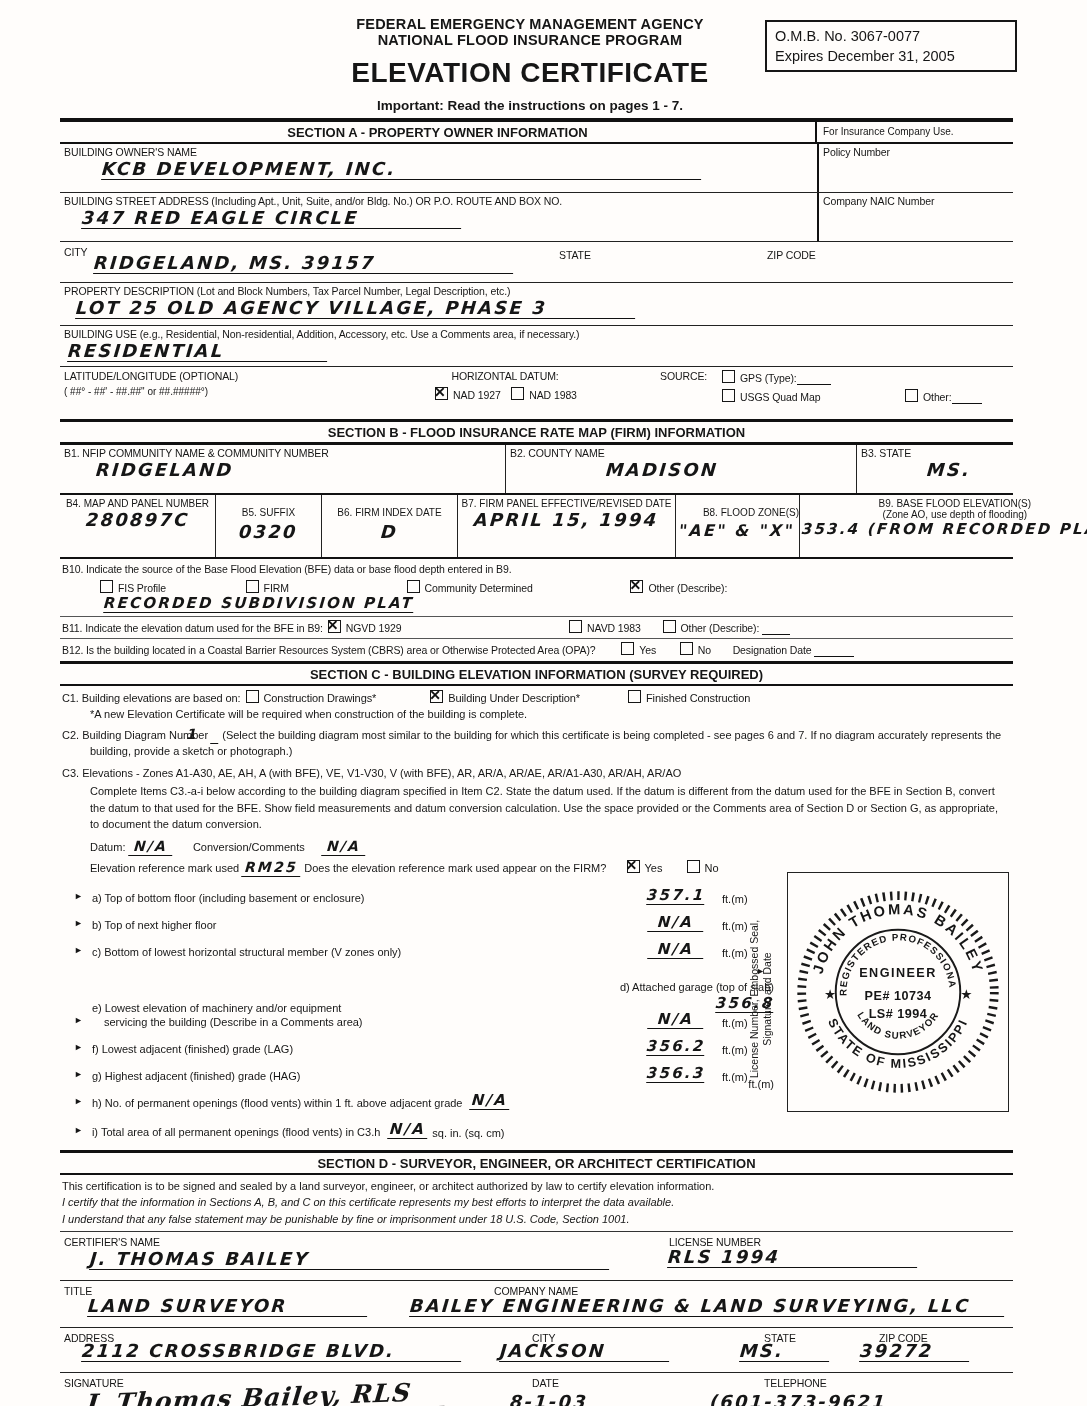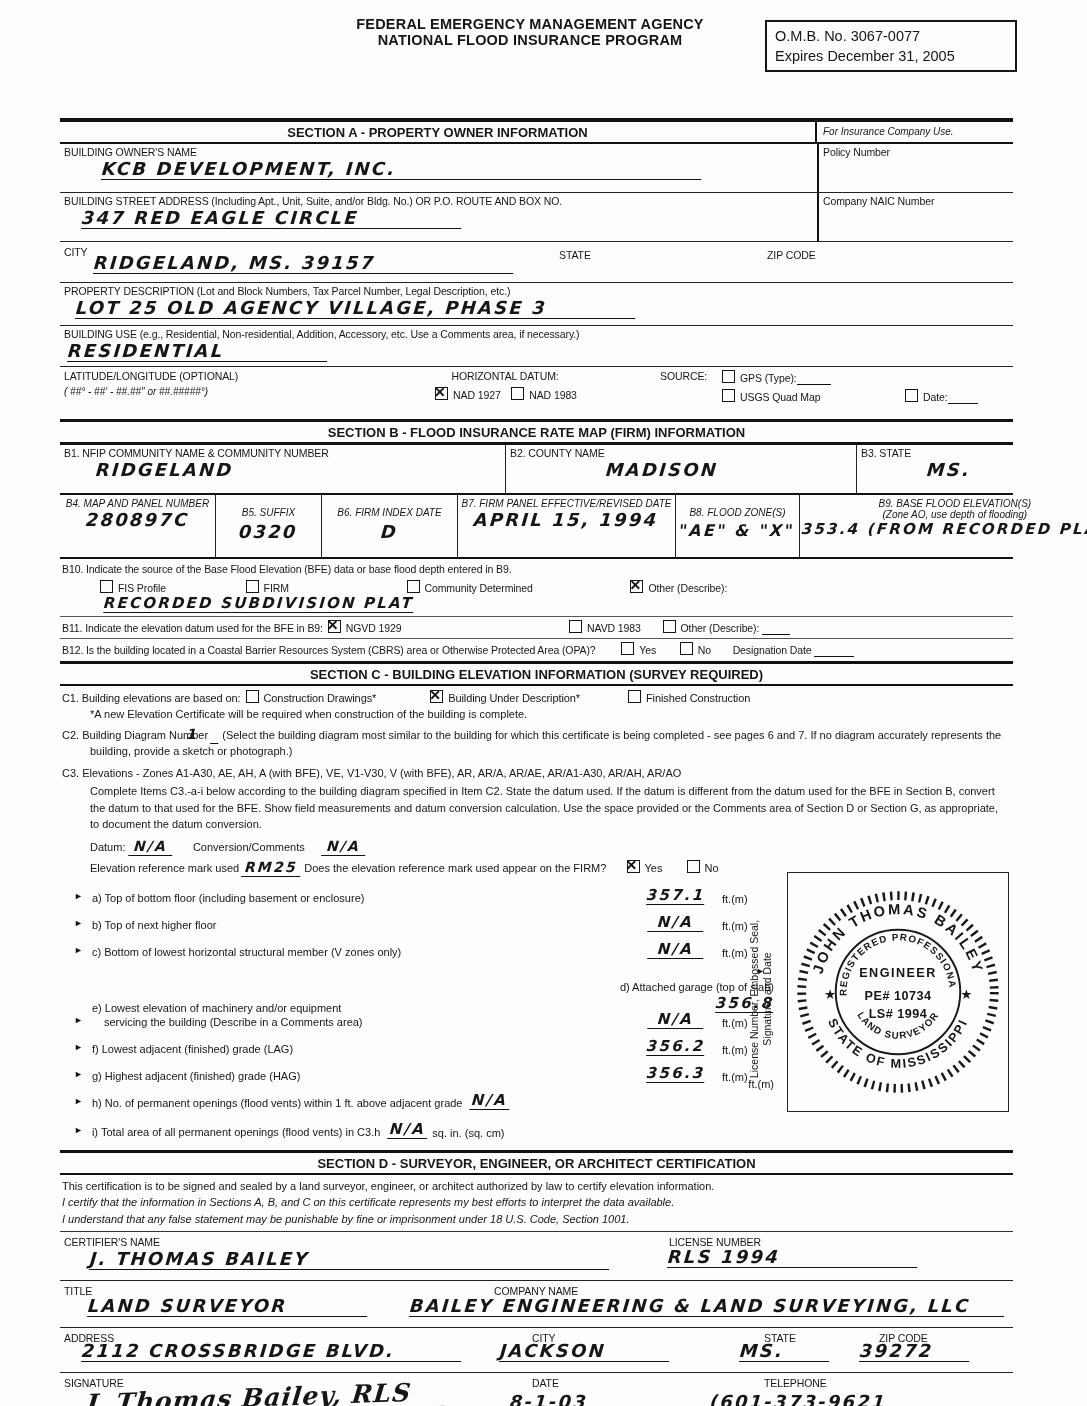--- a/index.html
+++ b/index.html
@@ -11,21 +11,21 @@
   .hdr-title{font-weight:bold;font-size:28px;margin-top:9px;letter-spacing:.5px;}
   .hdr-imp{font-weight:bold;font-size:13.5px;margin-top:9px;}
   .omb{position:absolute;top:20px;right:70px;width:232px;border:2px solid #161616;
        padding:4px 8px;font-size:14.5px;line-height:20px;}
   
   .form{position:absolute;top:118px;left:60px;width:953px;border-top:4px solid #111;}
   .sec-title{text-align:center;font-weight:bold;font-size:13px;padding:3px 0 2px 0;
              border-bottom:2.5px solid #111;}
   .row{position:relative;border-bottom:1.8px solid #222;}
   .lbl{font-size:10.5px;letter-spacing:-.1px;padding:2px 0 0 4px;}
-  .lbl-sm{font-size:10px;font-style:italic;}
+  .lbl-sm{font-size:10px;}
   
   .hand{font-family:"DejaVu Sans",sans-serif;font-style:italic;font-weight:600;
         letter-spacing:2.2px;display:inline-block;transform:skewX(-5deg);white-space:nowrap;}
   .h18{font-size:18px;} .h16{font-size:16px;} .h15{font-size:15px;} .h14{font-size:14px;}
   .uline{border-bottom:1.6px solid #111;}
   
   .cb{display:inline-block;width:11px;height:11px;border:1.5px solid #161616;
       vertical-align:-1px;position:relative;margin:0 5px 0 2px;background:#fffdfb;}
   .cb.checked::after{content:"\2715";position:absolute;left:-2px;top:-4px;
       font-size:14px;font-weight:bold;color:#111;}
@@ -61,20 +61,22 @@
   .para{font-size:11px;line-height:16.5px;}
 </style>
 </head>
 <body>
 
 <div class="page">
 
   <div class="hdr">
     <div class="hdr-l1">FEDERAL EMERGENCY MANAGEMENT AGENCY</div>
     <div class="hdr-l2">NATIONAL FLOOD INSURANCE PROGRAM</div>
+    <div class="hdr-title">ELEVATION CERTIFICATE</div>
+    <div class="hdr-imp">Important:  Read the instructions on pages 1 - 7.</div>
   </div>
   <div class="omb">
     <div>O.M.B. No. 3067-0077</div>
     <div>Expires December 31, 2005</div>
   </div>
 
   <div class="form">
 
     <div class="flexrow" style="border-bottom:2px solid #111;">
       <div class="grow sec-title" style="border-bottom:none;">SECTION A - PROPERTY OWNER INFORMATION</div>
@@ -127,21 +129,21 @@
         </div>
       </div>
       <div class="abs lbl" style="left:600px;top:3px;padding:0;">SOURCE:</div>
       <div class="abs lbl" style="left:660px;top:3px;padding:0;">
         <span class="cb"></span><span>GPS (Type):</span><span class="uline" style="display:inline-block;width:34px;">&nbsp;</span>
       </div>
       <div class="abs lbl" style="left:660px;top:22px;padding:0;">
         <span class="cb"></span><span>USGS Quad Map</span>
       </div>
       <div class="abs lbl" style="left:843px;top:22px;padding:0;">
-        <span class="cb"></span><span>Date:</span><span class="uline" style="display:inline-block;width:30px;">&nbsp;</span>
+        <span class="cb"></span><span>Other:</span><span class="uline" style="display:inline-block;width:30px;">&nbsp;</span>
       </div>
     </div>
 
     <div class="sec-title" style="border-bottom:3px solid #111;">SECTION B - FLOOD INSURANCE RATE MAP (FIRM) INFORMATION</div>
 
     <div class="flexrow" style="border-bottom:2.5px solid #111;height:48px;">
       <div style="flex:0 0 445px;position:relative;">
         <div class="lbl">B1. NFIP COMMUNITY NAME &amp; COMMUNITY NUMBER</div>
         <div style="padding-left:36px;"><span class="hand h18">RIDGELAND</span></div>
       </div>
@@ -166,21 +168,21 @@
       </div>
       <div style="flex:0 0 135px;border-left:1.5px solid #222;">
         <div class="lbl-sm" style="padding-top:12px;">B6. FIRM INDEX DATE</div>
         <div style="margin-top:3px;"><span class="hand h18">D</span></div>
       </div>
       <div style="flex:0 0 217px;border-left:1.5px solid #222;">
         <div class="lbl-sm" style="padding-top:3px;">B7. FIRM PANEL EFFECTIVE/REVISED DATE</div>
         <div><span class="hand h18">APRIL 15, 1994</span></div>
       </div>
       <div style="flex:0 0 123px;border-left:1.5px solid #222;">
-        <div class="lbl-sm" style="padding-top:12px;">B8. FLOOD ZONE(S)</div>
+        <div class="lbl-sm" style="padding-top:12px;text-align:right;">B8. FLOOD ZONE(S)</div>
         <div style="margin-top:3px;"><span class="hand h16">"AE" &amp; "X"</span></div>
       </div>
       <div style="flex:1;border-left:1.5px solid #222;overflow:visible;">
         <div class="lbl-sm" style="padding-top:3px;">B9. BASE FLOOD ELEVATION(S)</div>
         <div class="lbl-sm">(Zone AO, use depth of flooding)</div>
         <div style="text-align:left;padding-left:2px;"><span class="hand h15">353.4 (FROM RECORDED PLAT</span></div>
       </div>
     </div>
 
     <div style="border-bottom:1px solid #555;padding:2px 0 3px 0;">

